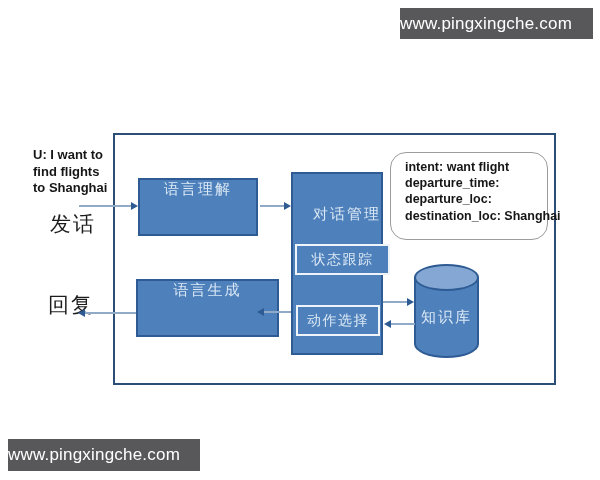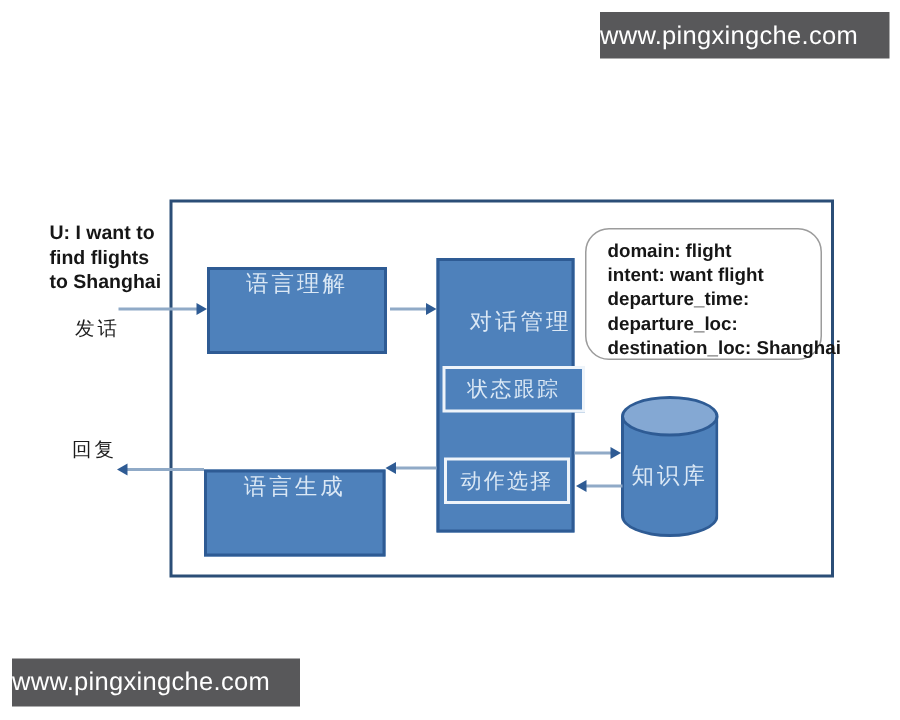--- a/index.html
+++ b/index.html
@@ -20,21 +20,21 @@
   
   .frame{left:113px;top:133px;width:443px;height:252px;border:2px solid #2b4e77;background:#ffffff;}
 
   
   .node{
     background:#4e81bb;border:2px solid #2e5b94;color:#dbe8f5;
     display:flex;align-items:flex-start;justify-content:center;
     font-size:15px;letter-spacing:2px;
   }
   .nlu{left:138px;top:178px;width:120px;height:58px;}
-  .nlg{left:136px;top:279px;width:121px;height:58px;margin-top:34px;}
+  .nlg{left:136px;top:279px;width:143px;height:58px;}
   .dm{left:291px;top:172px;width:92px;height:183px;align-items:flex-start;}
   .dm .dm-label{margin-top:31px;width:100%;text-align:right;padding-left:12px;}
 
   .subnode{
     background:#4e81bb;border:2px solid #eef4fa;color:#dbe8f5;
     display:flex;align-items:center;justify-content:center;
     font-size:14px;letter-spacing:1.5px;
   }
   .state{left:295px;top:244px;width:95px;height:31px;}
   .action{left:296px;top:305px;width:84px;height:31px;align-items:center;}
@@ -61,21 +61,21 @@
     border:1.5px solid #9c9c9c;border-radius:16px;
     padding:6px 4px 0 14px;color:#161616;font-size:12.5px;font-weight:bold;line-height:16.2px;
     white-space:nowrap;
   }
 
   
   .utterance{
     left:33px;top:147px;width:90px;color:#161616;font-size:13px;font-weight:bold;
     line-height:16.5px;white-space:pre-line;
   }
-  .cjk-label{color:#1c1c1c;font-size:13px;letter-spacing:2px;}
+  .cjk-label{color:#1c1c1c;font-size:21px;letter-spacing:2px;}
   .fahua{left:50px;top:210px;}
   .huifu{left:48px;top:291px;}
 
   
   .hline{position:absolute;height:1.5px;background:#90aac7;}
   .ah-r{position:absolute;width:0;height:0;border-top:4px solid transparent;border-bottom:4px solid transparent;border-left:7px solid #2e5b94;}
   .ah-l{position:absolute;width:0;height:0;border-top:4px solid transparent;border-bottom:4px solid transparent;border-right:7px solid #2e5b94;}
 </style>
 </head>
 <body>
@@ -115,21 +115,20 @@
   <span>语言生成</span>
 </div>
 
 <div class="abs cyl">
   <div class="cyl-side"></div>
   <div class="cyl-top"></div>
   <div class="cyl-label">知识库</div>
 </div>
 
 <div class="abs callout">
-  <div>domain: flight</div>
   <div>intent: want flight</div>
   <div>departure_time:</div>
   <div>departure_loc:</div>
   <div>destination_loc: Shanghai</div>
 </div>
 
 <div class="hline" style="left:79px;top:205px;width:53px;"></div>
 <div class="ah-r" style="left:131px;top:202px;"></div>
 
 <div class="hline" style="left:260px;top:205px;width:25px;"></div>

